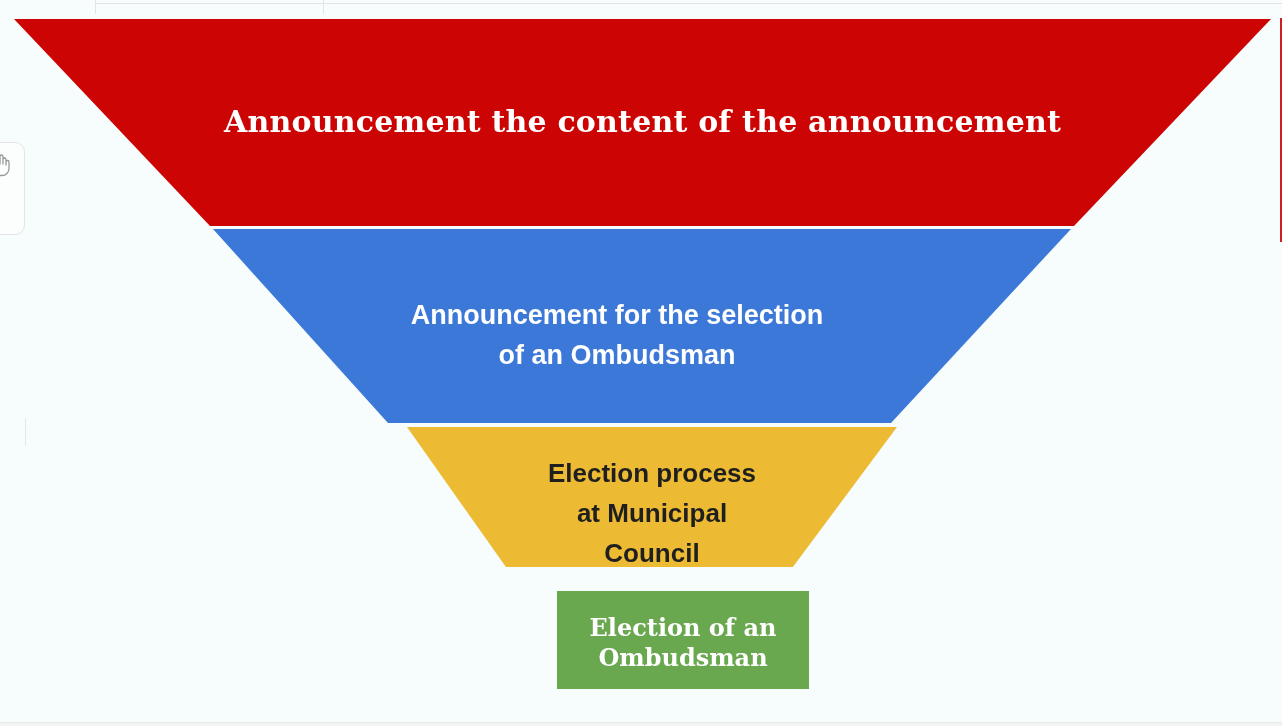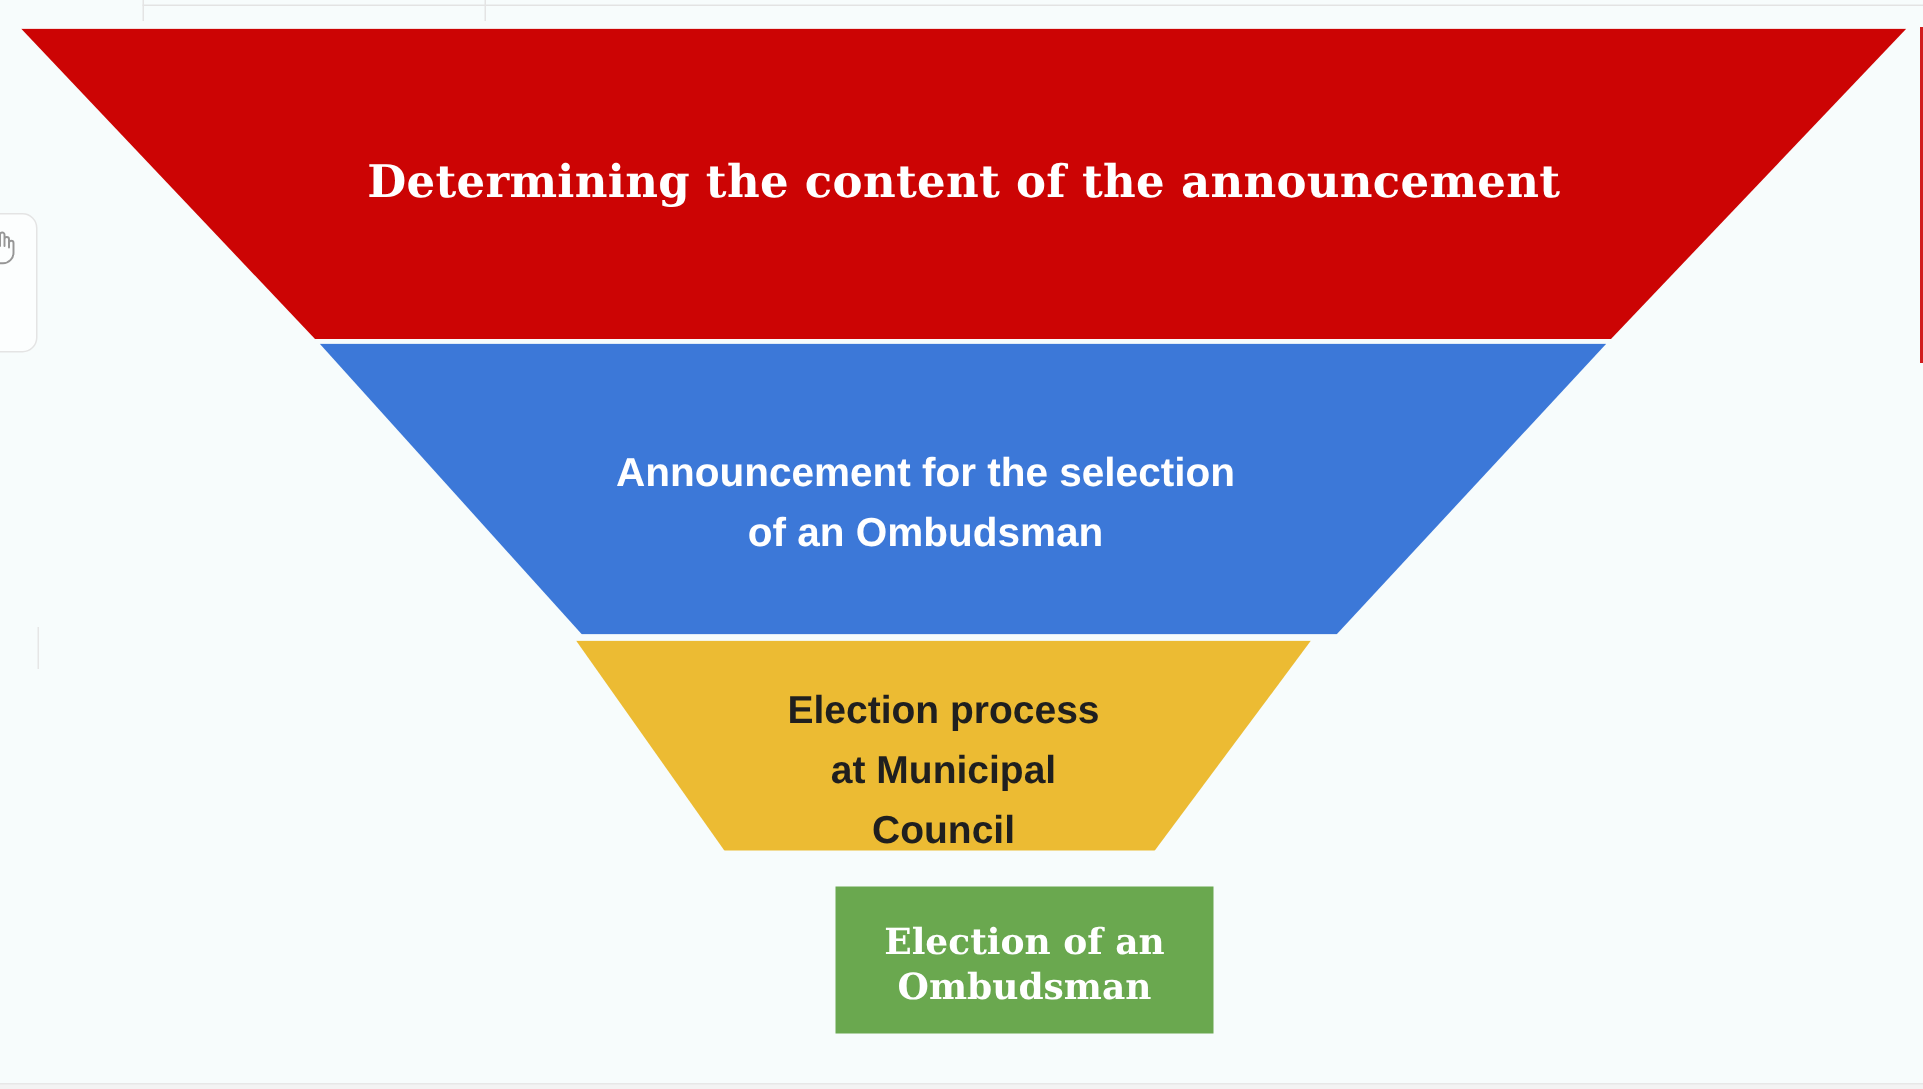--- a/index.html
+++ b/index.html
@@ -26,21 +26,21 @@
   .left-panel{position:absolute;left:-32px;top:142px;width:57px;height:93px;background:#fcfefe;border:1px solid #e4e4e4;border-radius:10px;box-sizing:border-box;}
   .left-panel .hand{position:absolute;left:20px;top:9px;width:24px;height:26px;color:#979797;}
   .left-panel2{position:absolute;left:25px;top:418px;width:1px;height:28px;background:#e6e6e6;}
 
   
   .band{position:absolute;}
   .band-red{left:14px;top:19px;width:1257px;height:207px;
     clip-path:polygon(0px 0px,1257px 0px,1060px 207px,196px 207px);}
   .band-blue{left:213px;top:229px;width:858px;height:194px;
     clip-path:polygon(0px 0px,858px 0px,678px 194px,175px 194px);}
-  .band-yellow{left:384px;top:427px;width:490px;height:140px;
+  .band-yellow{left:407px;top:427px;width:490px;height:140px;
     clip-path:polygon(0px 0px,490px 0px,371px 160px,113px 160px);}
   .band-green{left:513px;top:591px;width:252px;height:98px;margin-left:44px;}
 
   
   .right-sliver{position:absolute;left:1280px;top:18px;width:2px;height:224px;opacity:.9;}
 
   .band-label{position:absolute;text-align:center;white-space:pre-line;font-weight:bold;}
   .label-red{left:0;width:1257px;top:86px;font-size:30px;line-height:34px;
     font-family:"DejaVu Serif","Liberation Serif",serif;letter-spacing:.2px;}
   .label-blue{left:-25px;width:858px;top:66px;font-size:27px;line-height:40px;
@@ -62,21 +62,21 @@
   <div class="left-panel">
     <span class="hand">
       <svg viewBox="0 0 24 24" width="24" height="26" fill="none" stroke="currentColor" stroke-width="1.3" stroke-linecap="round" stroke-linejoin="round">
         <path d="M8 13V5.5a1.5 1.5 0 0 1 3 0V11m0-5.5v-2a1.5 1.5 0 0 1 3 0V11m0-4.5a1.5 1.5 0 0 1 3 0V12m0-3a1.5 1.5 0 0 1 3 0v6.5a7 7 0 0 1-7 7h-1.5c-3.2 0-4.6-1.6-6.5-5l-1.6-3c-.6-1-.3-2.2.7-2.7 1-.5 2-.2 2.6.8L8 13"></path>
       </svg>
     </span>
   </div>
   <div class="left-panel2"></div>
 
   <div class="band band-red" style="background: rgb(204, 4, 4);">
-    <div class="band-label label-red" style="color: rgb(255, 255, 255);">Determining the content of the announcement</div>
+    <div class="band-label label-red" style="color: rgb(255, 255, 255);">Announcement the content of the announcement</div>
   </div>
 
   <div class="band band-blue" style="background: rgb(60, 120, 216);">
     <div class="band-label label-blue" style="color: rgb(255, 255, 255);">Announcement for the selection
 of an Ombudsman</div>
   </div>
 
   <div class="band band-yellow" style="background: rgb(236, 187, 51);">
     <div class="band-label label-yellow" style="color: rgb(31, 31, 31);">Election process
 at Municipal

